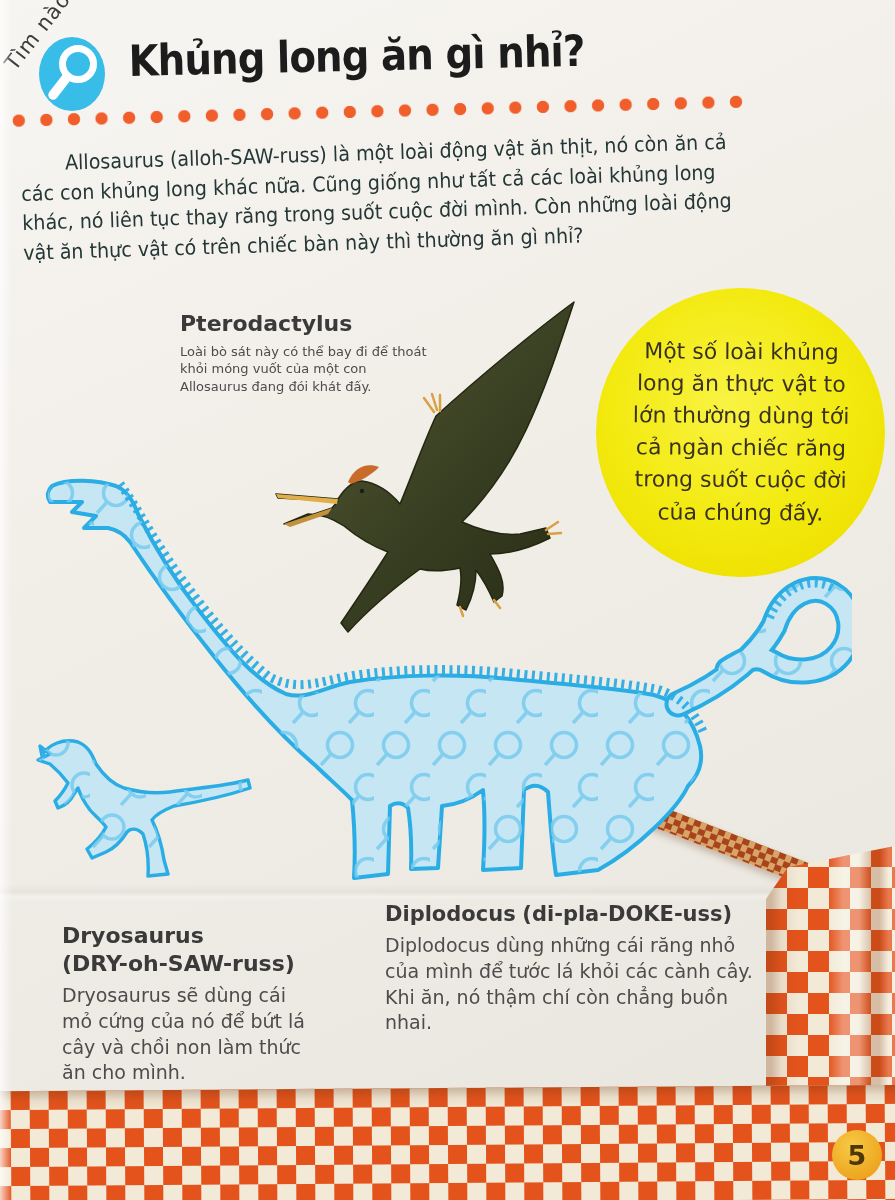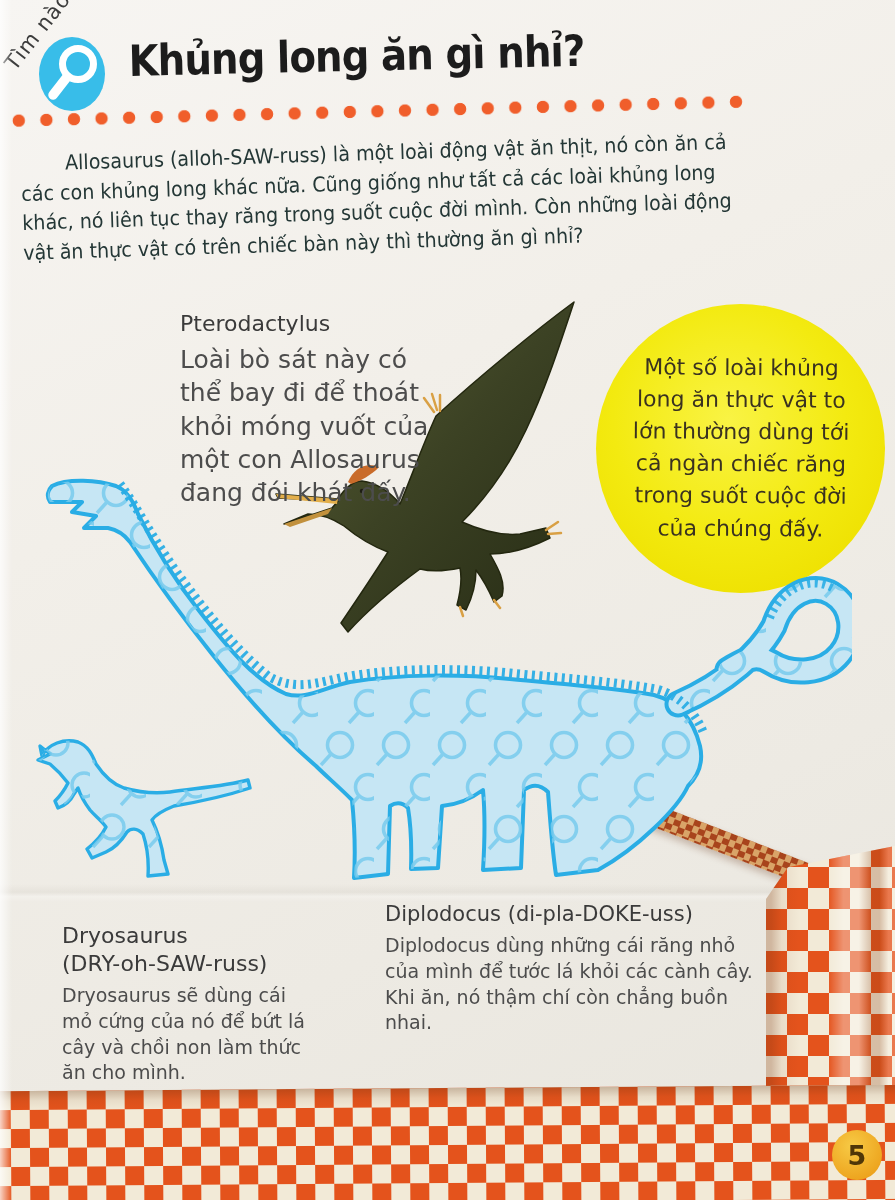--- a/index.html
+++ b/index.html
@@ -33,32 +33,32 @@
     background:radial-gradient(circle closest-side,#f05e2b 0 72%,rgba(240,94,43,0) 82%);
     background-size:27.6px 16px;background-repeat:repeat-x;
   }
   .intro-paragraph{
     position:absolute;left:20px;top:150px;width:800px;z-index:4;
     font-size:20.5px;line-height:1.45;color:#243736;font-weight:500;text-indent:48px;
     transform:rotate(-1.8deg) scaleX(.93);transform-origin:left top;
   }
   
   .entry{position:absolute;z-index:4;}
-  .entry .entry-name,.entry .entry-pron{font-weight:400;color:#3a3a3a;}
+  .entry .entry-name,.entry .entry-pron{font-weight:700;color:#3a3a3a;}
   .entry .entry-desc{color:#4c4c4c;margin-top:5px;}
   .entry-ptero{left:180px;top:310px;width:258px;font-size:22px;line-height:1.28;}
-  .entry-ptero .entry-desc{font-size:25px;line-height:1.33;}
+  .entry-ptero .entry-desc{font-size:13px;line-height:1.33;}
   .entry-dryo{left:62px;top:922px;width:248px;font-size:22px;line-height:1.28;}
   .entry-dryo .entry-desc{font-size:19px;line-height:1.35;}
   .entry-diplo{left:385px;top:901px;width:388px;font-size:21px;line-height:1.3;}
   .entry-diplo .entry-desc{font-size:19px;line-height:1.35;}
   .entry-diplo .entry-name,.entry-diplo .entry-pron{display:inline;}
   
   .callout-bubble{
-    position:absolute;left:596px;top:304px;width:289px;height:289px;border-radius:50%;z-index:3;
+    position:absolute;left:596px;top:288px;width:289px;height:289px;border-radius:50%;z-index:3;
     background:radial-gradient(circle at 46% 40%,#f9f344 0%,#f3ea10 50%,#efe203 76%,#e7d800 100%);
     display:flex;align-items:center;justify-content:center;text-align:center;
   }
   .callout-text{
     width:232px;font-size:22px;line-height:1.46;color:#3a3220;font-weight:500;
     transform:rotate(.4deg);
   }
   
   .illus{position:absolute;z-index:3;}
   .illus-ptero{left:248px;top:292px;width:352px;height:352px;}

